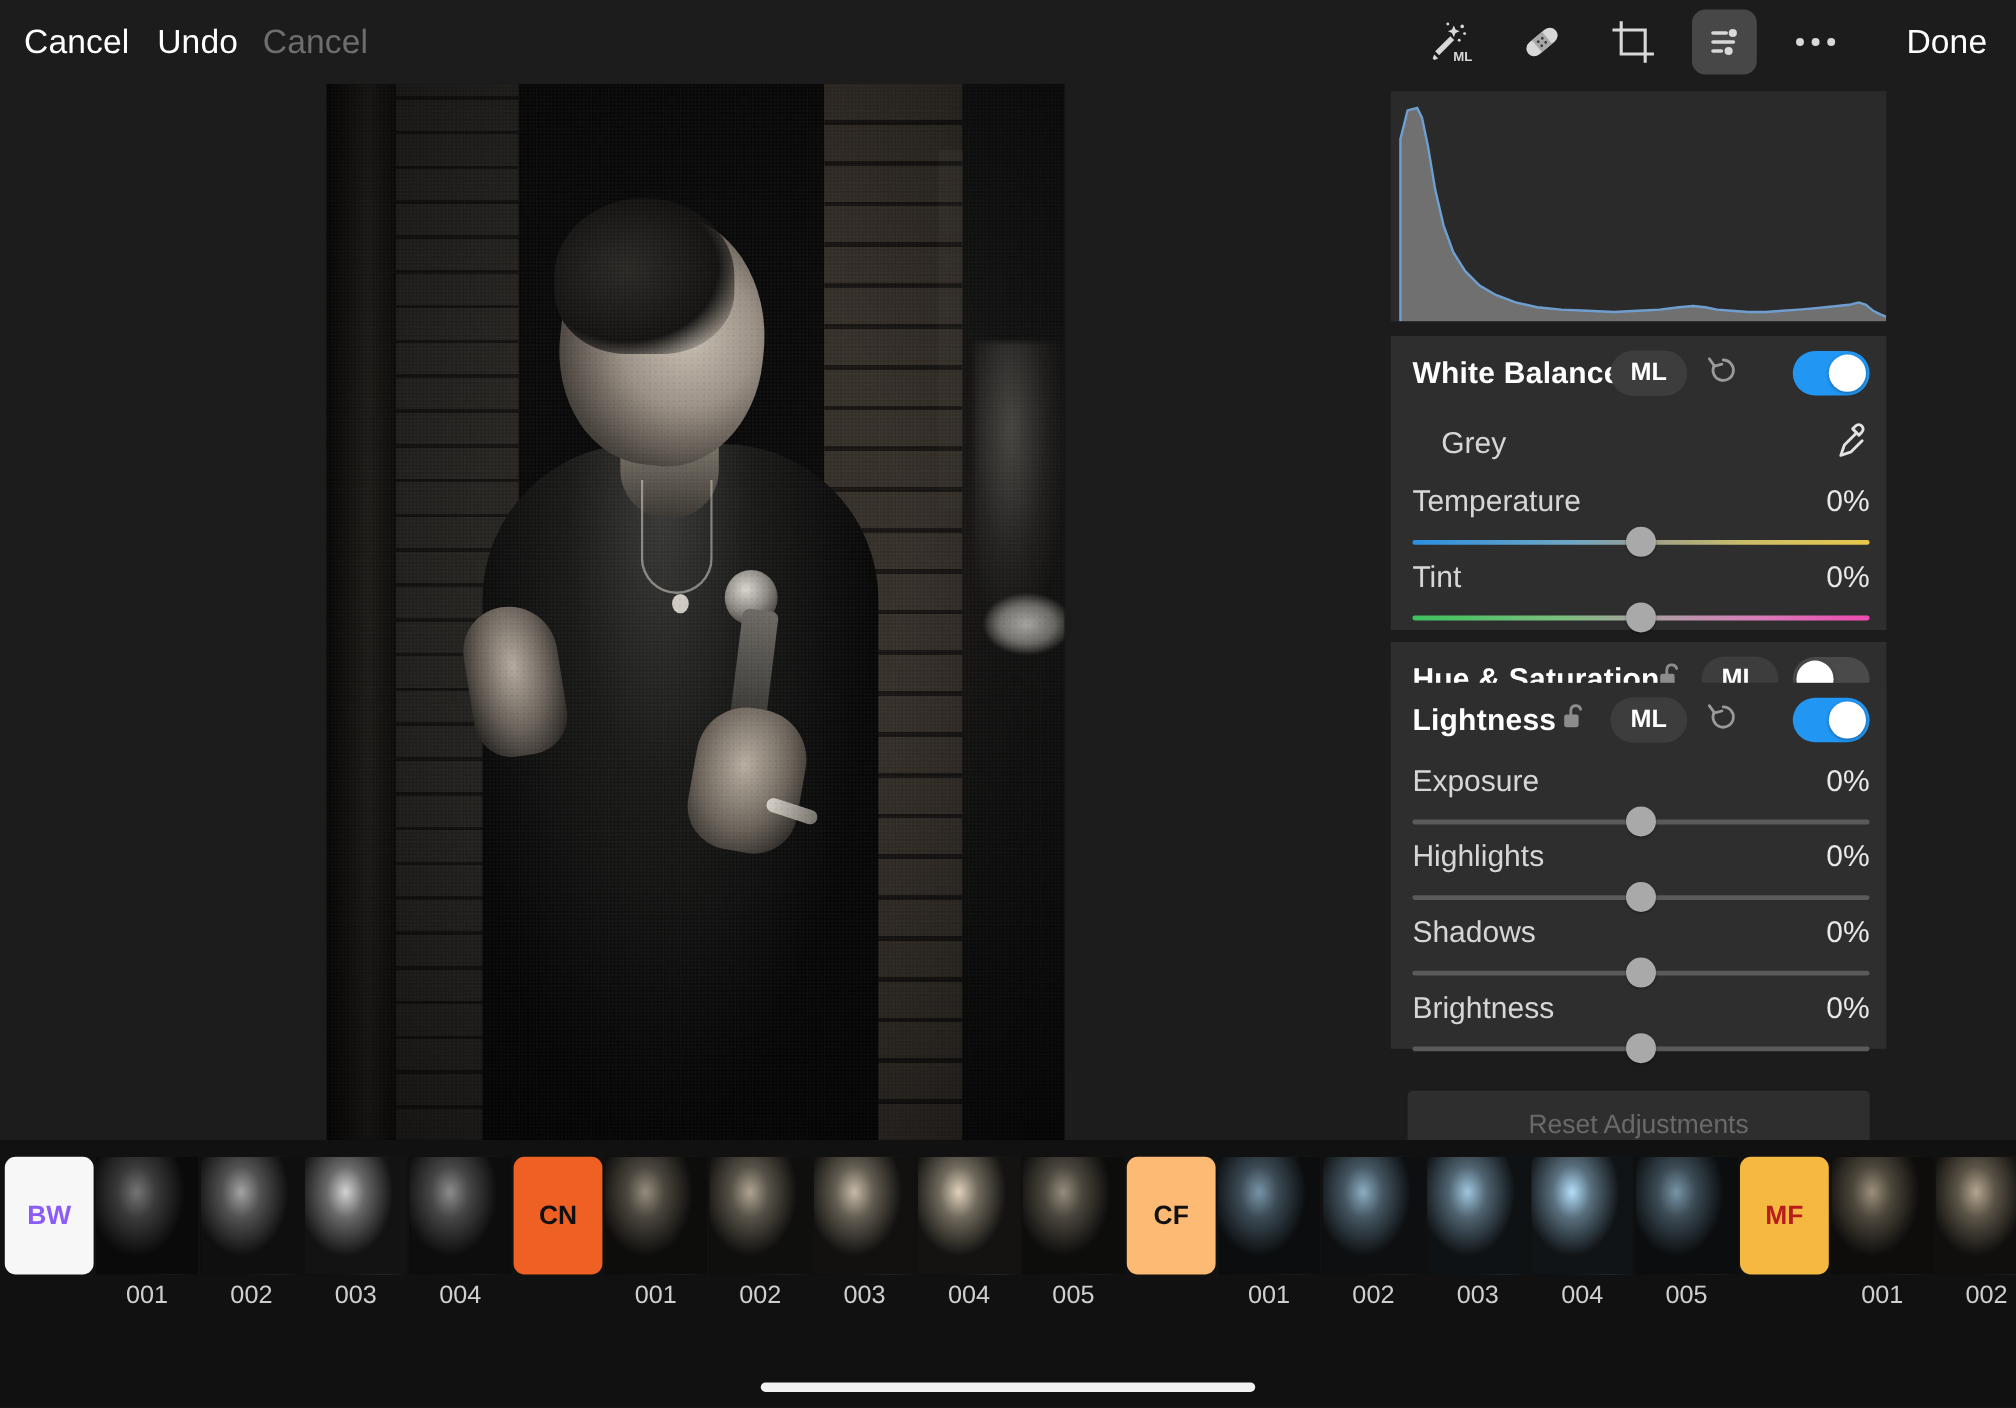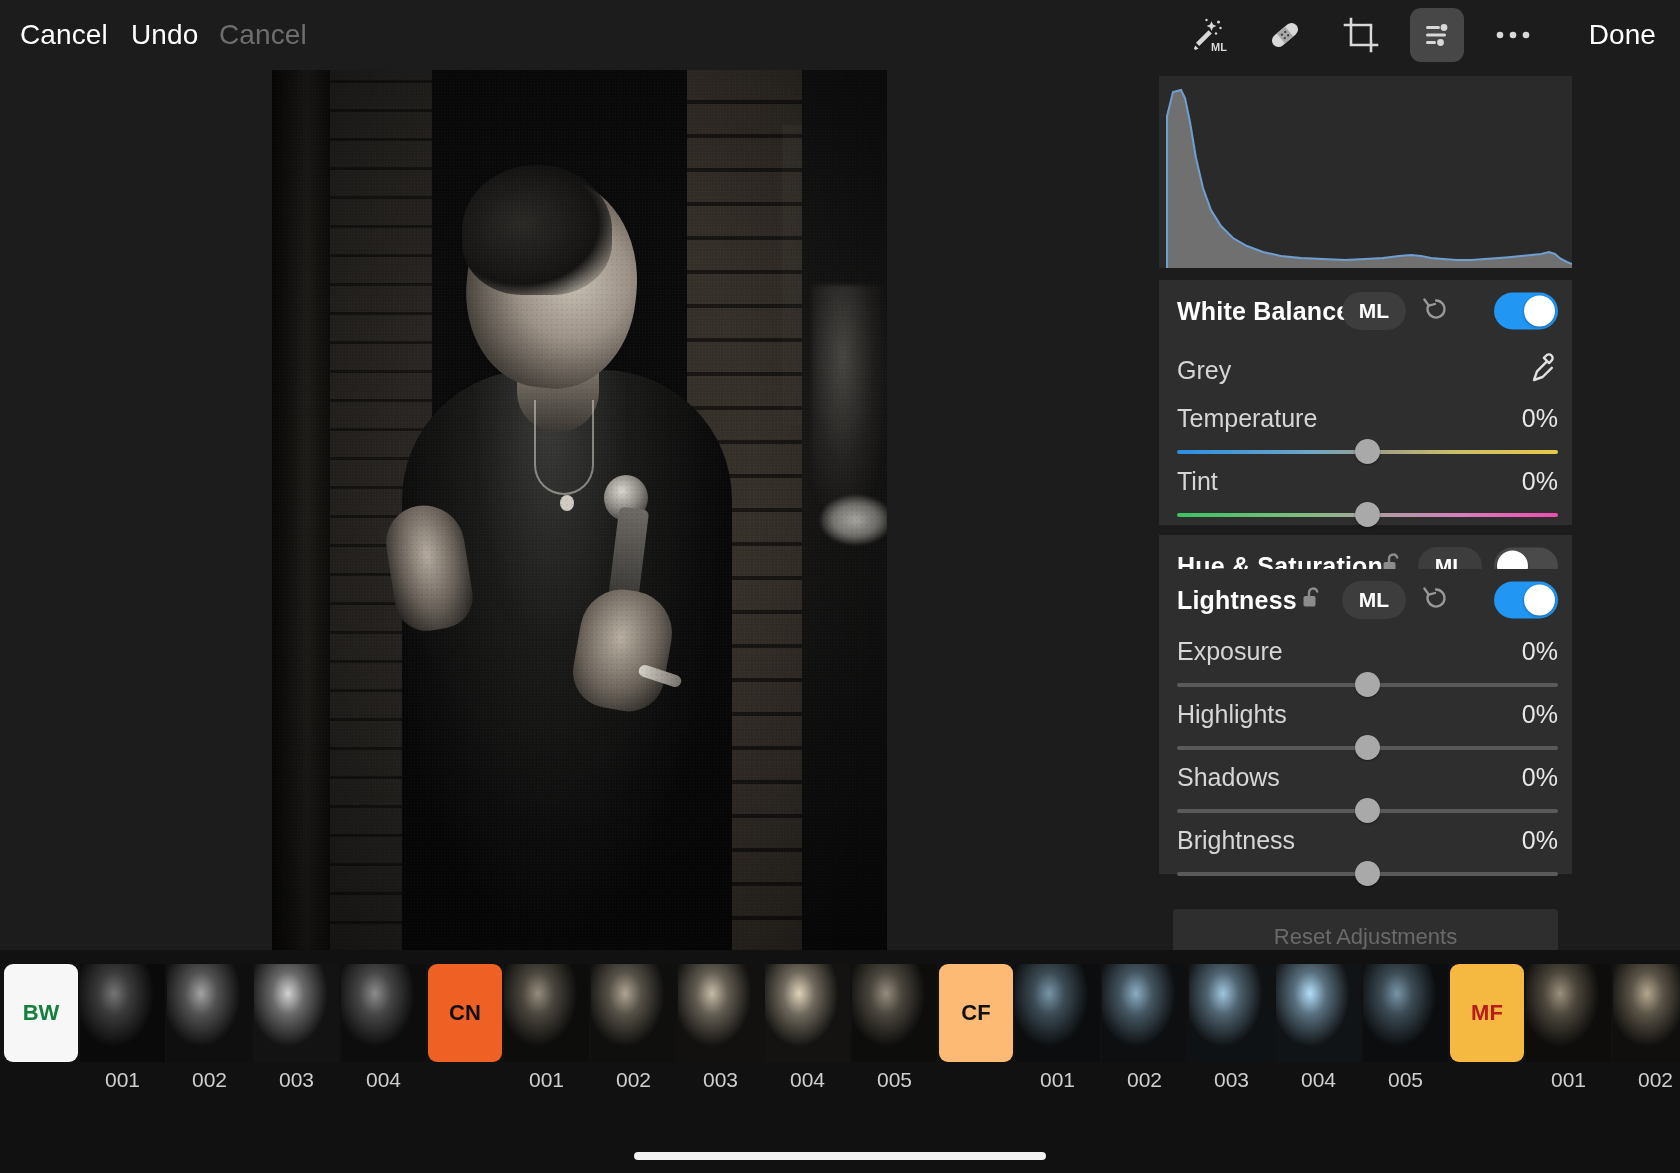--- a/index.html
+++ b/index.html
@@ -158,21 +158,21 @@
   .switch.on  { background: #2196f3; }
   .switch.off { background: #4a4a4a; }
   .switch .knob {
     position: absolute; top: 3px; width: 31px; height: 31px; border-radius: 50%;
     background: #fff; box-shadow: 0 1px 3px rgba(0,0,0,.35);
   }
   .switch.on  .knob { left: 30px; }
   .switch.off .knob { left: 3px; }
 
   .row-grey {
-    position: relative; height: 56px;
+    position: relative; height: 56px; margin-left: 24px;
   }
   .row-grey .lbl {
     position: absolute; left: 18px; top: 50%; transform: translateY(-50%);
     font-size: 25px; color: #d6d6d6;
   }
   .row-grey .picker {
     position: absolute; right: 14px; top: 50%; transform: translateY(-50%);
     cursor: pointer;
   }
 
@@ -466,21 +466,21 @@
           <span class="knob-s" style="left:50%;"></span>
         </span>
       </div>
     </div>
 
     <div id="reset-adj">Reset Adjustments</div>
   </div>
 
   <div id="strip">
     <div id="thumbs">
-        <div class="badge" style="background: rgb(247, 247, 247); color: #15803d;">BW</div>
+        <div class="badge" style="background: rgb(247, 247, 247); color: #8b5cf6;">BW</div>
         <div class="thumb">
           <div class="t-img t-base" style="filter: grayscale(1) brightness(0.55);"></div>
         </div>
         <div class="thumb">
           <div class="t-img t-base" style="filter: grayscale(1) brightness(0.77);"></div>
         </div>
         <div class="thumb">
           <div class="t-img t-base" style="filter: grayscale(1) brightness(0.99);"></div>
         </div>
         <div class="thumb">

